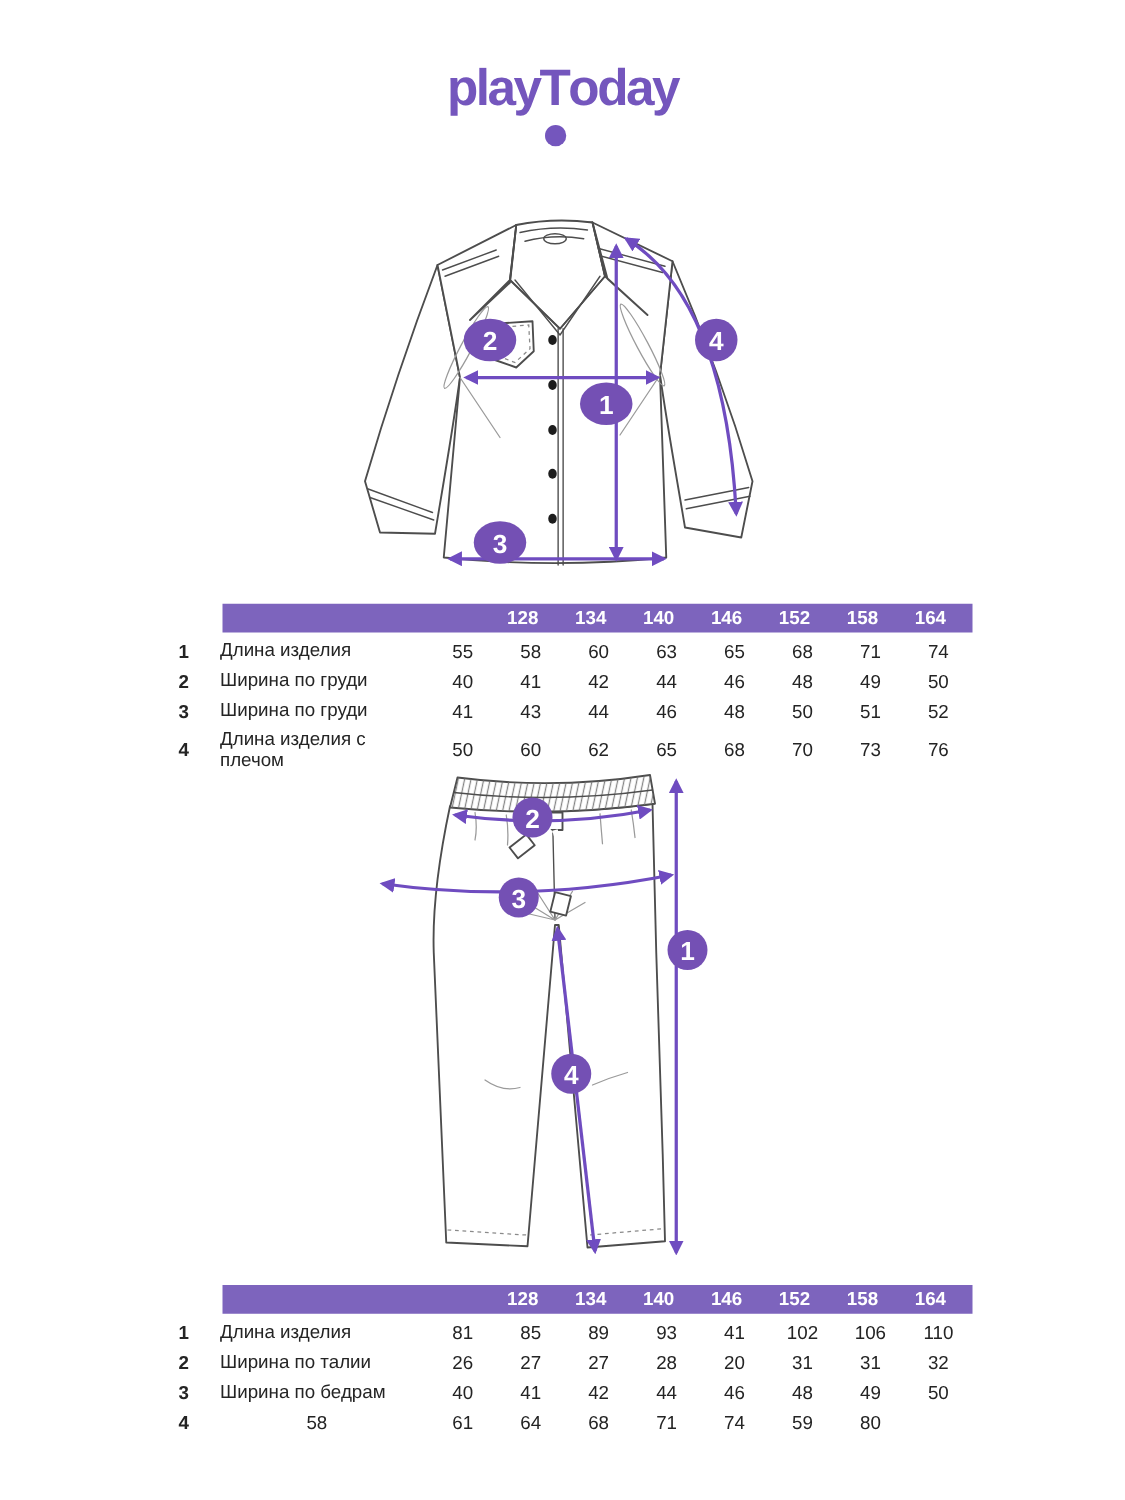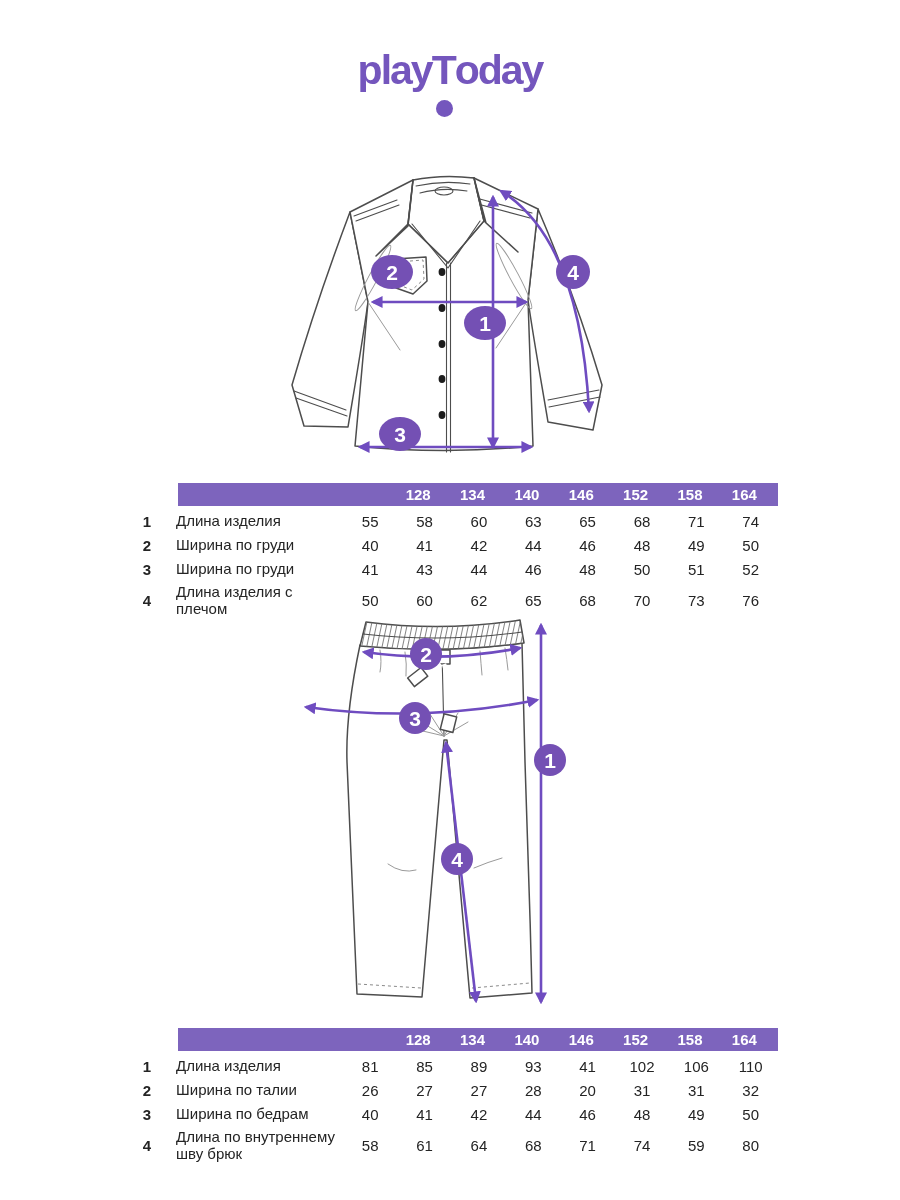--- a/index.html
+++ b/index.html
@@ -271,21 +271,20 @@
         <div class="t-val">41</div>
         <div class="t-val">42</div>
         <div class="t-val">44</div>
         <div class="t-val">46</div>
         <div class="t-val">48</div>
         <div class="t-val">49</div>
         <div class="t-val">50</div>
       </div>
       <div class="t-row">
         <div class="t-num">4</div>
-        <div class="t-label">Длина по внутреннему шву брюк</div>
         <div class="t-val">58</div>
         <div class="t-val">61</div>
         <div class="t-val">64</div>
         <div class="t-val">68</div>
         <div class="t-val">71</div>
         <div class="t-val">74</div>
         <div class="t-val">59</div>
         <div class="t-val">80</div>
       </div>
     </div>

